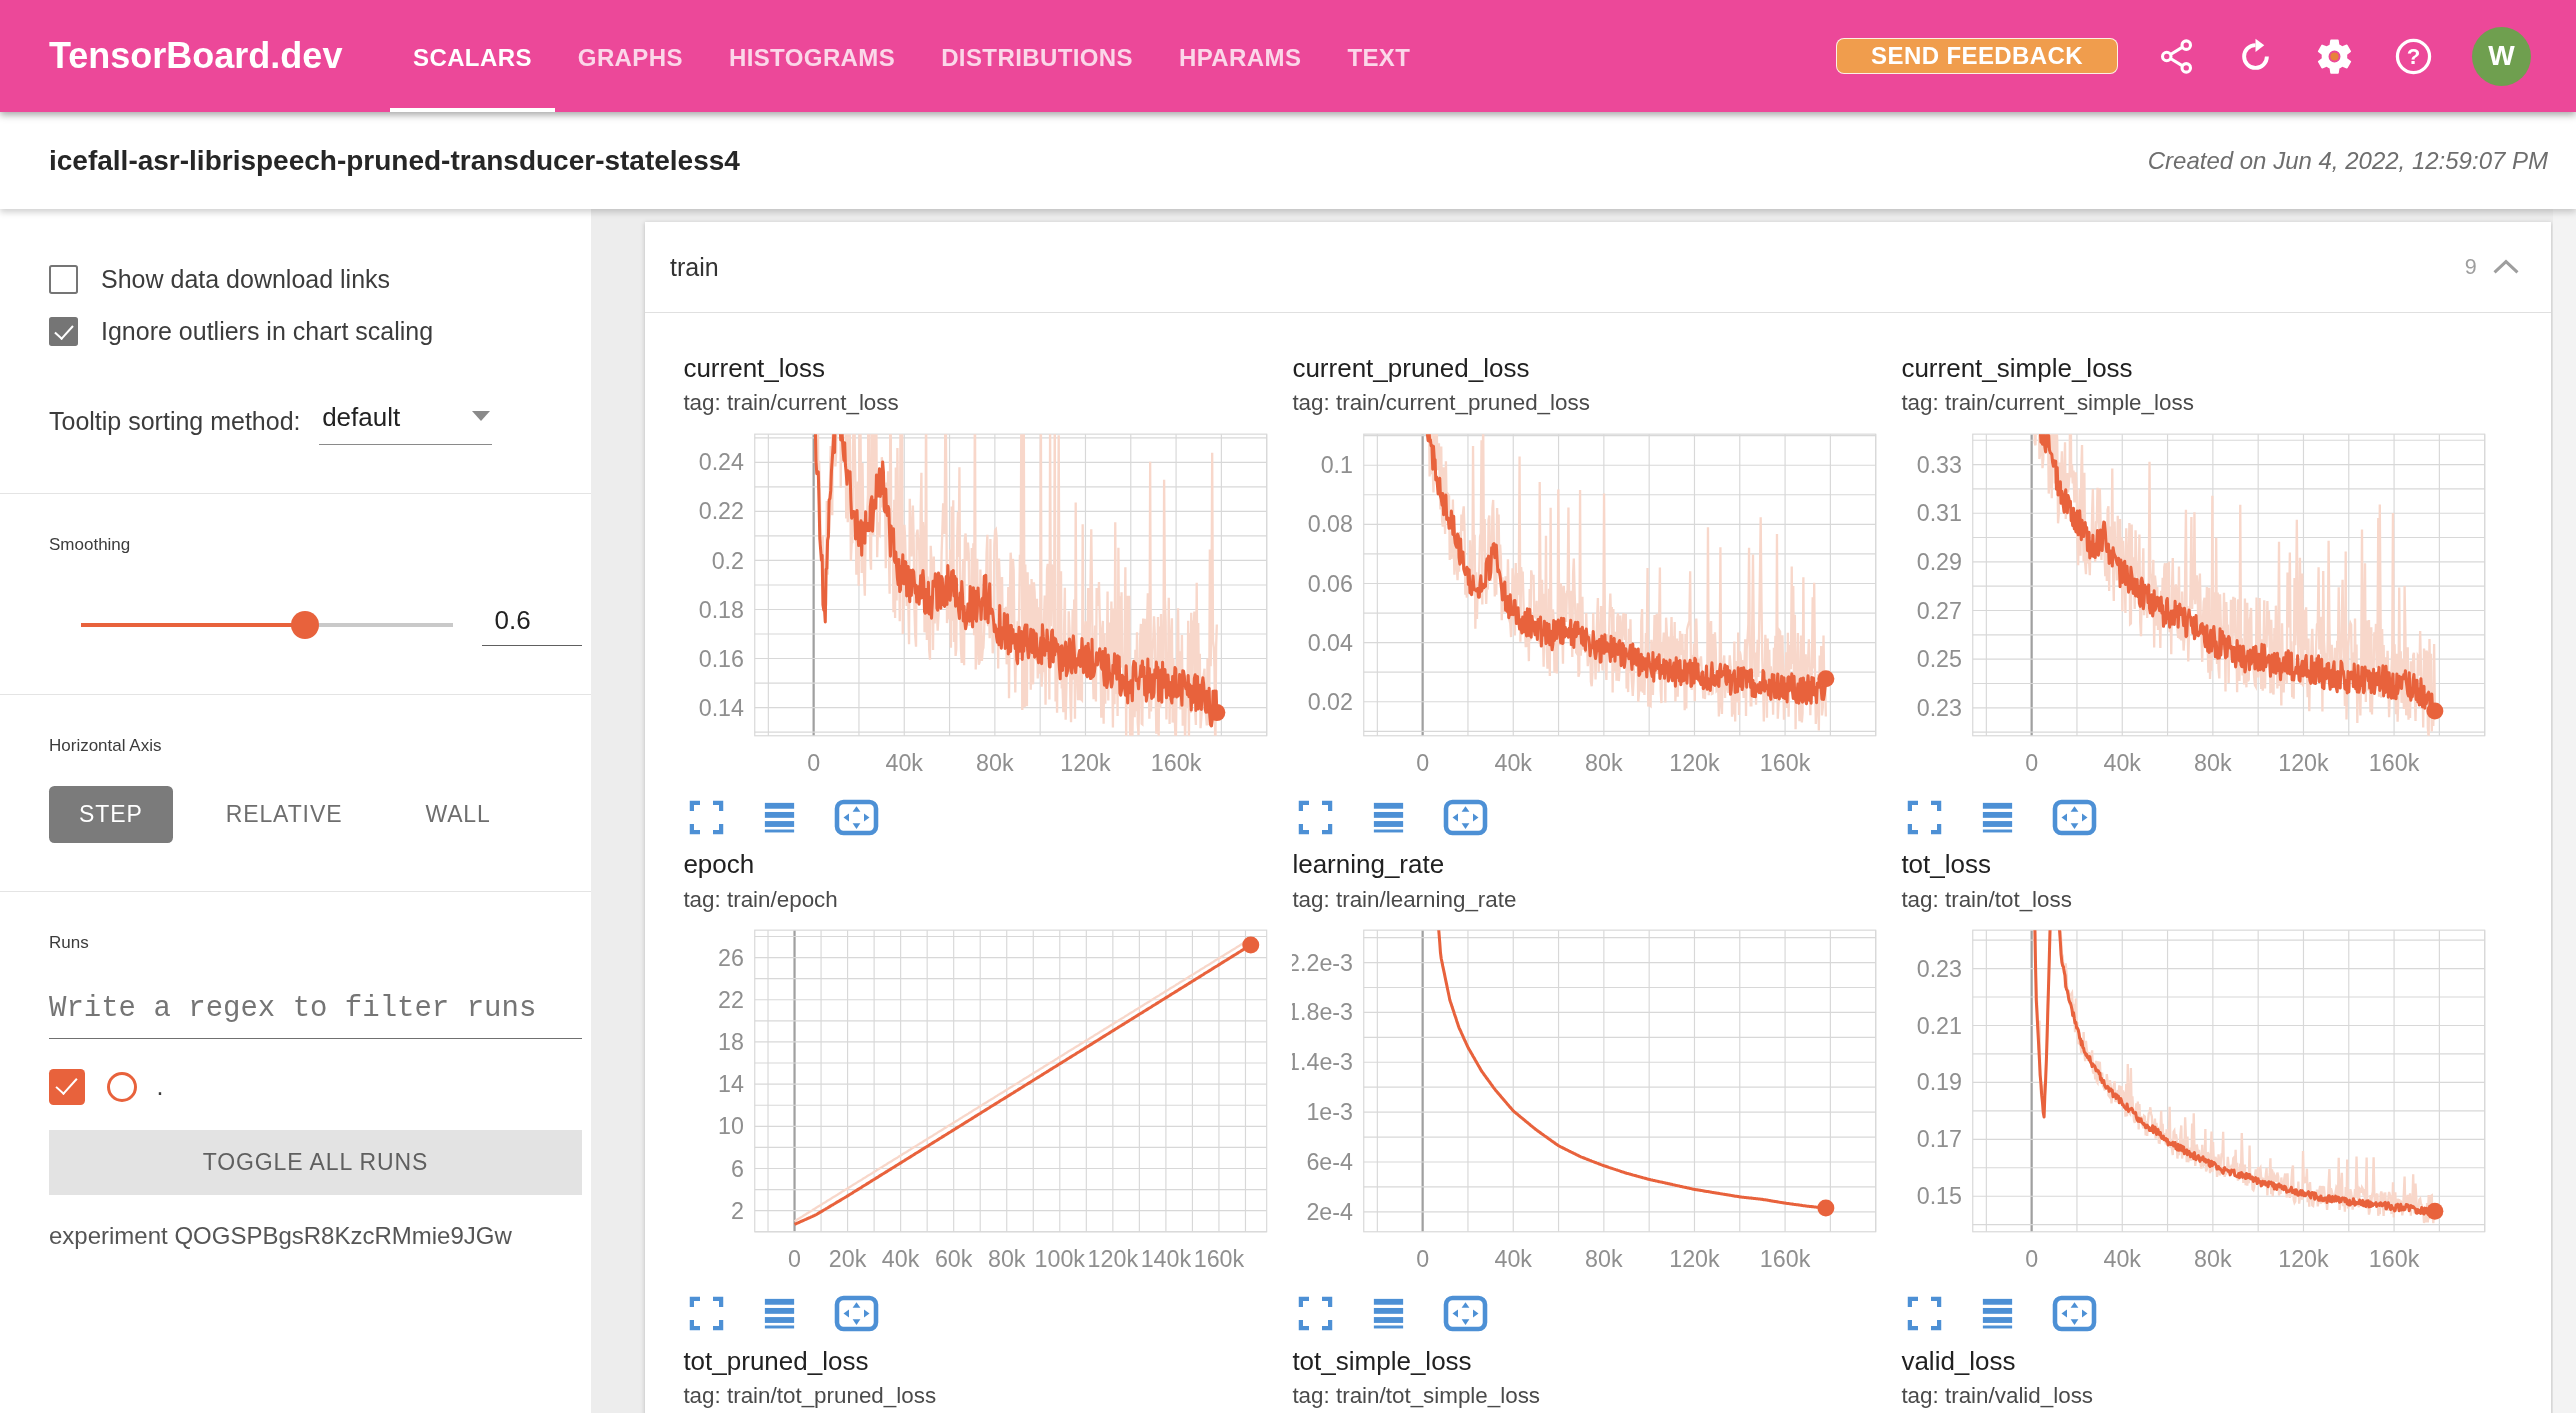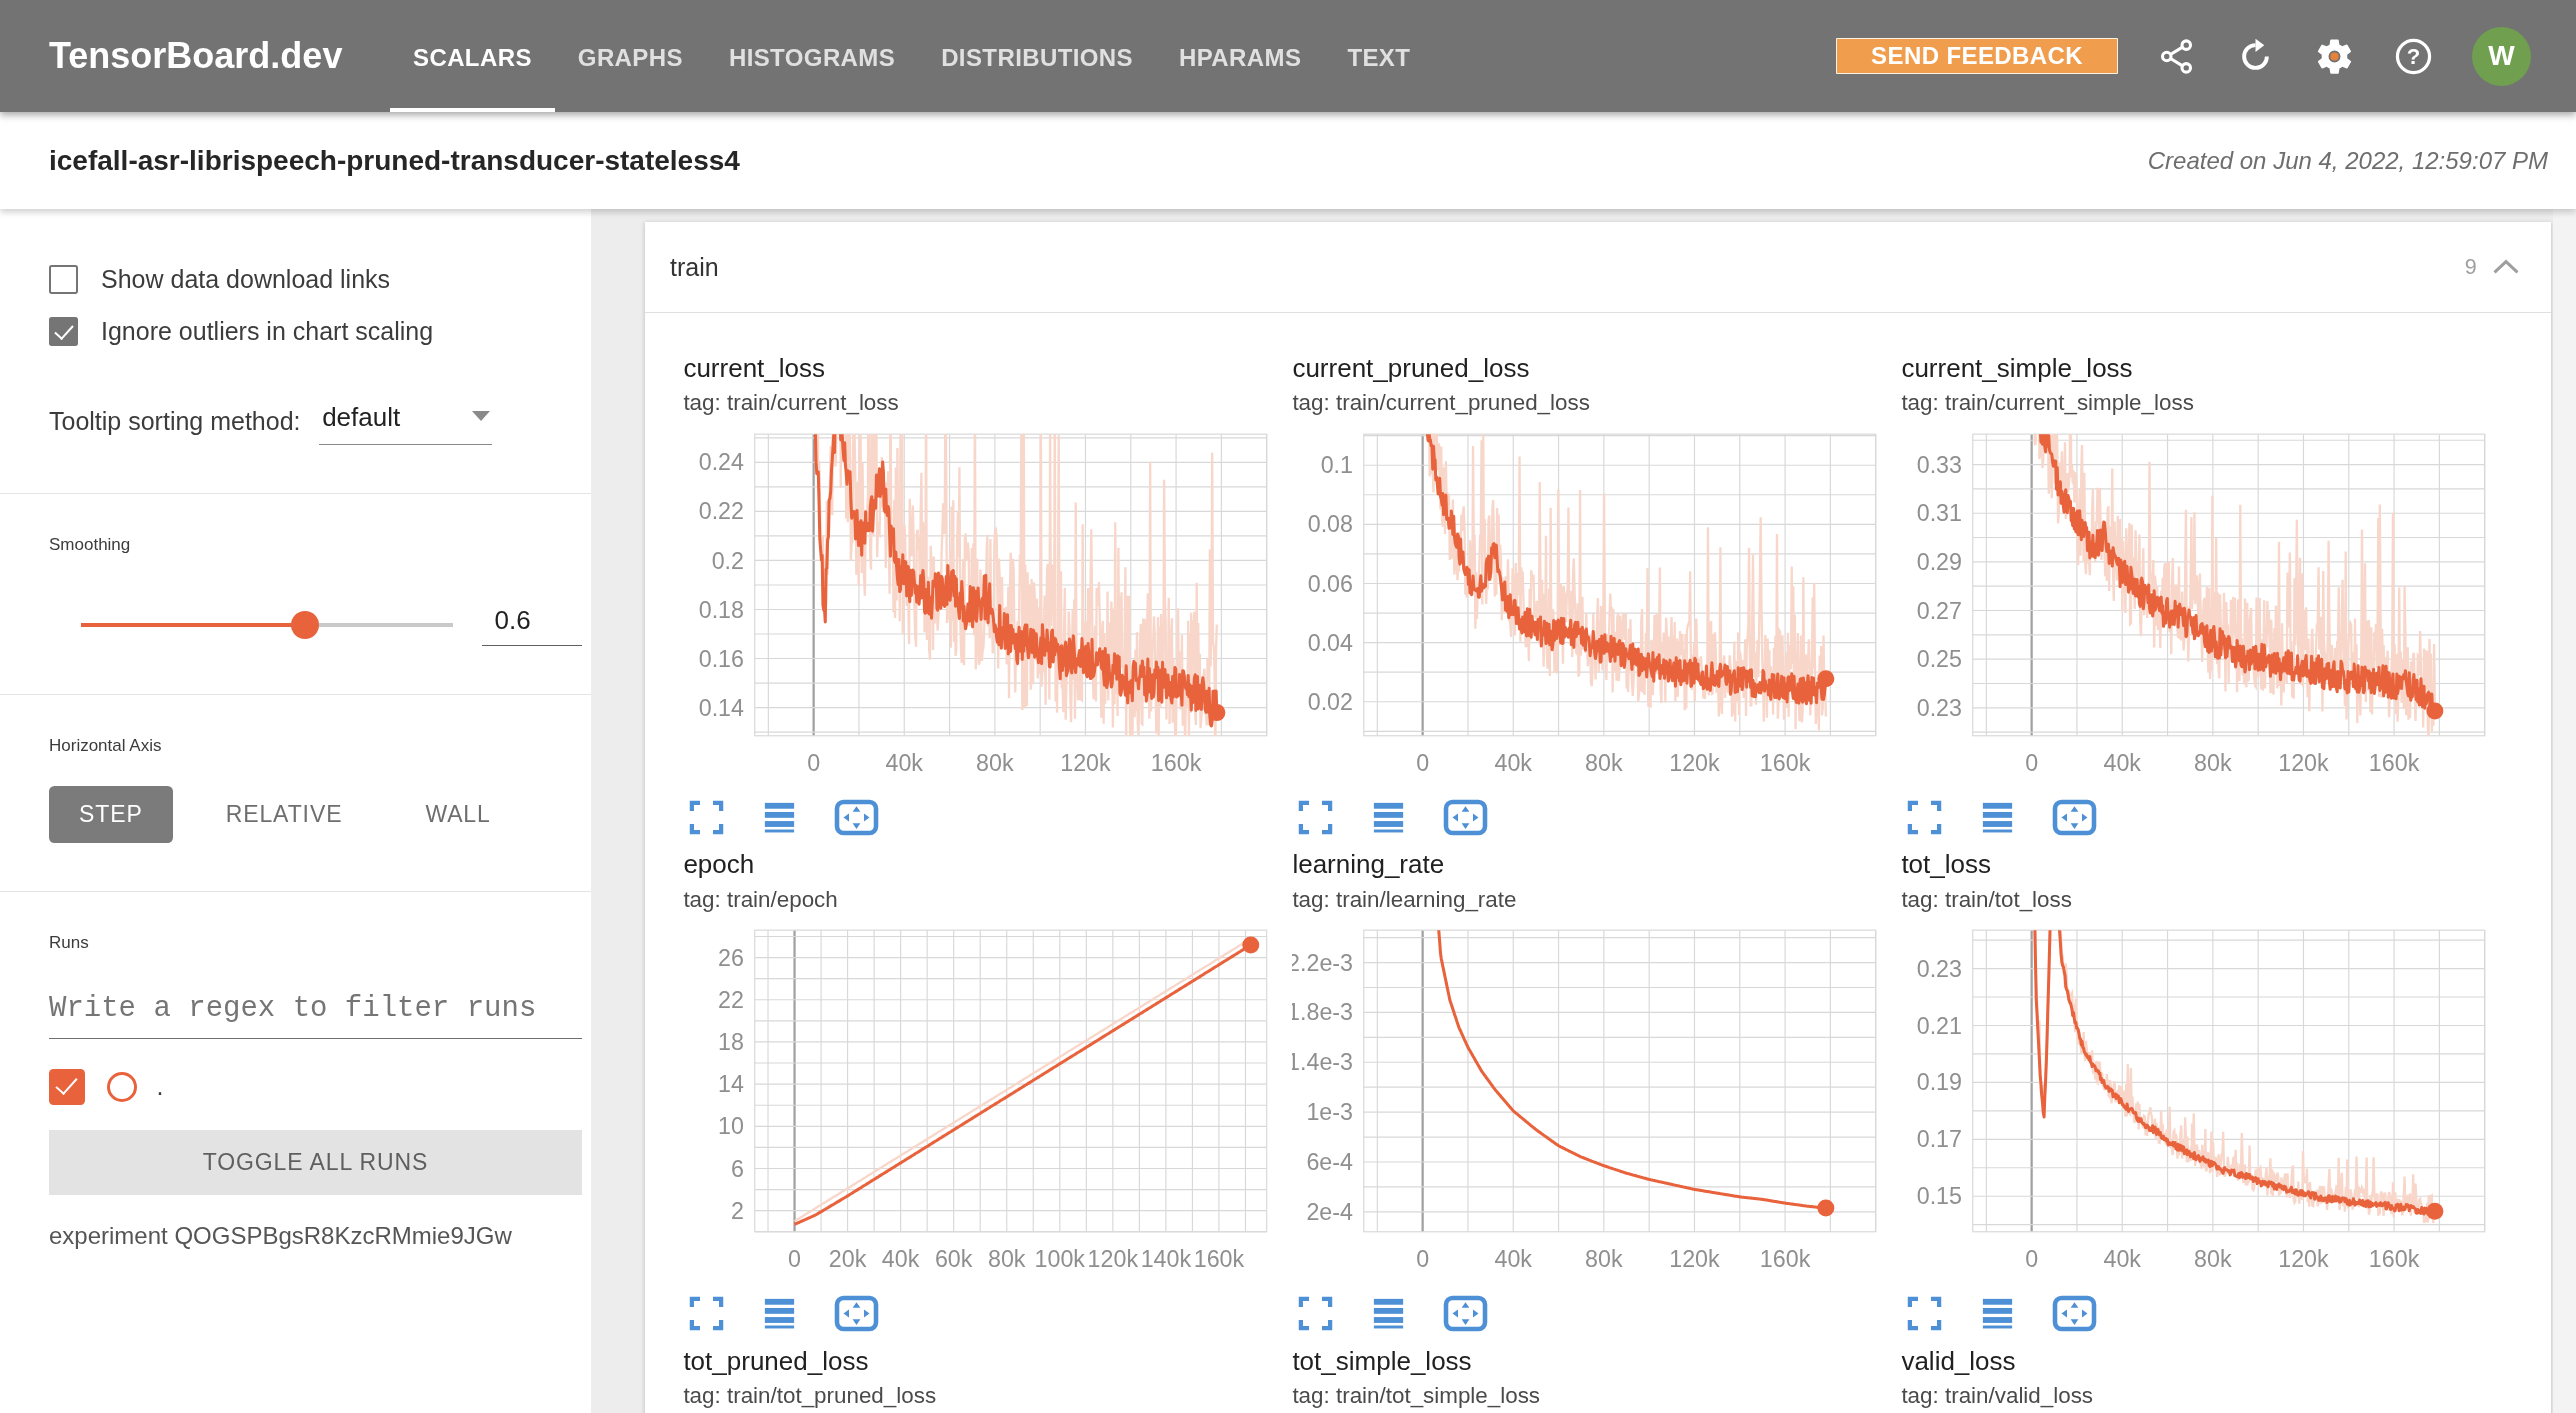--- a/index.html
+++ b/index.html
@@ -2,34 +2,34 @@
 <html style="font-size:14.3px"><head>
 <meta charset="utf-8">
 <style>
   html,body{margin:0;padding:0;}
   body{
     width:2576px;height:1413px;overflow:hidden;position:relative;
     font-family:"Liberation Sans",sans-serif;background:#ededed;
   }
   
   .navbar{
-    position:absolute;left:0;top:0;width:100%;height:112px;background:#737373;
+    position:absolute;left:0;top:0;width:100%;height:112px;background:#ec4899;
     box-shadow:0 2.7px 7.2px rgba(0,0,0,.35);z-index:40;
   }
   .logo{position:absolute;left:49px;top:0;line-height:112px;font-size:36px;font-weight:700;color:#fff;}
   .tabs{position:absolute;left:390px;top:0;height:112px;display:flex;}
   .tab{
     position:relative;height:112px;line-height:115px;padding:0 23px;font-size:24px;font-weight:700;
     letter-spacing:0.4px;color:rgba(255,255,255,.78);cursor:pointer;
   }
   .tab.active{color:#fff;}
   .tab.active::after{content:"";position:absolute;left:0;right:0;bottom:0;height:4.5px;background:#fff;}
   .nav-right{position:absolute;right:45px;top:0;height:112px;display:flex;align-items:center;gap:38px;}
   .feedback-btn{
-    background:#f09d4d;border:1.8px solid rgba(255,255,255,.85);border-radius:1px;color:#fff;
+    background:#f09d4d;border:1.8px solid rgba(255,255,255,.85);border-radius:8px;color:#fff;
     font-family:inherit;font-size:24px;font-weight:700;letter-spacing:0.4px;padding:3px 34px;cursor:pointer;
   }
   .nav-icon{width:41px;height:41px;display:inline-flex;align-items:center;justify-content:center;cursor:pointer;}
   .avatar{
     width:59px;height:59px;border-radius:50%;background:#6f9f4f;color:#fff;font-size:28px;font-weight:700;
     display:flex;align-items:center;justify-content:center;cursor:pointer;
   }
   
   .title-bar{
     position:absolute;left:0;top:112px;width:100%;height:97px;background:#fff;

